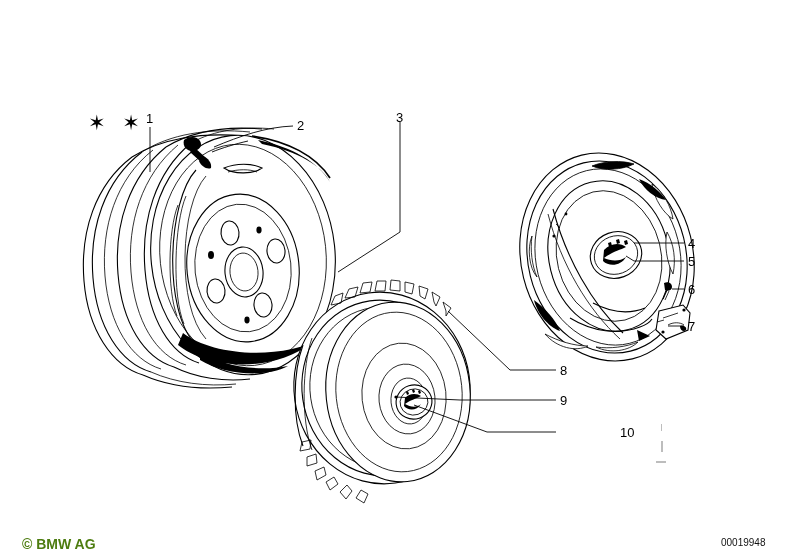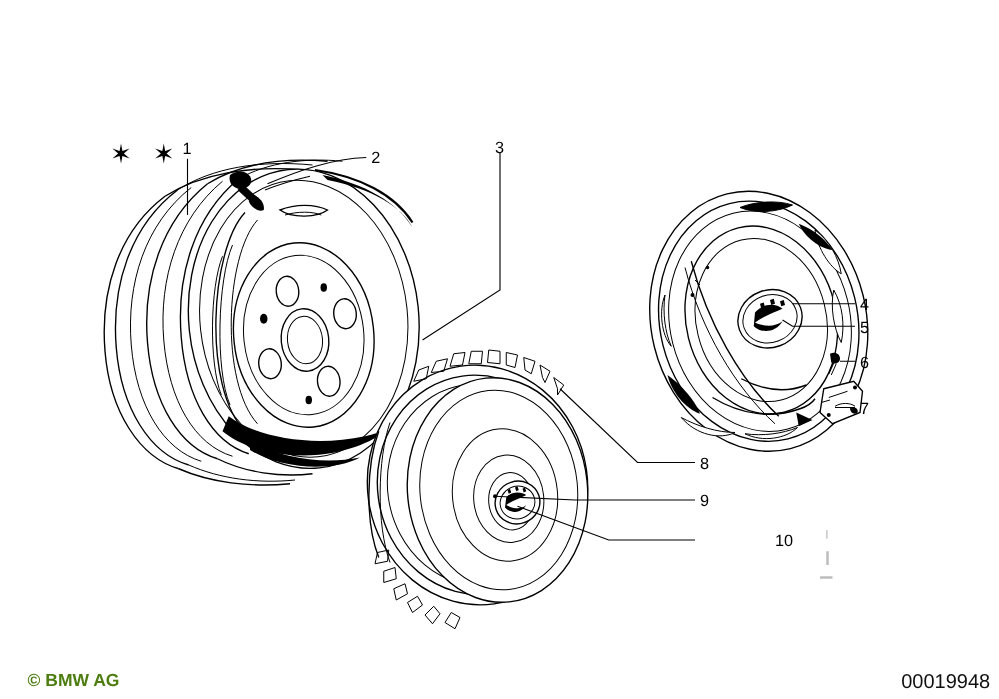--- a/index.html
+++ b/index.html
@@ -44,21 +44,21 @@
     left:22px;top:536px;
     font-size:14px;
     font-weight:bold;
     letter-spacing:0px;
     color:#4d7c0f;
     white-space:nowrap;
   }
   .footer-right{
     position:absolute;
     left:721px;top:537px;
-    font-size:16px;
+    font-size:10px;
     color:#111;
     white-space:nowrap;
     letter-spacing:0px;
   }
   .scanmark{
     position:absolute;
     background:#bdbdbd;
   }
 </style>
 </head>

